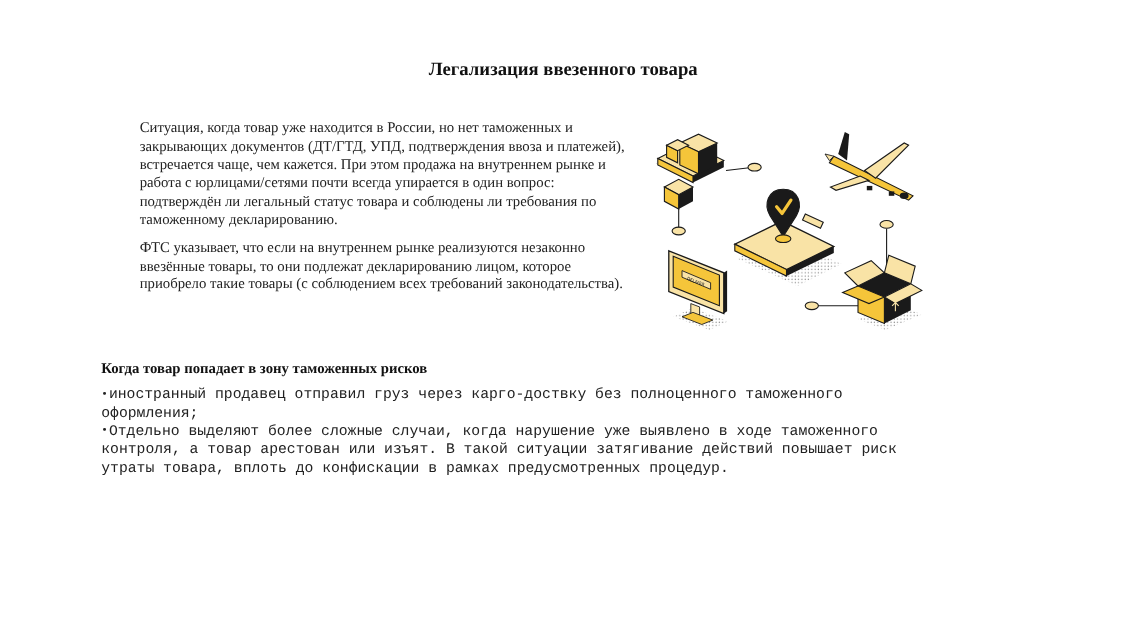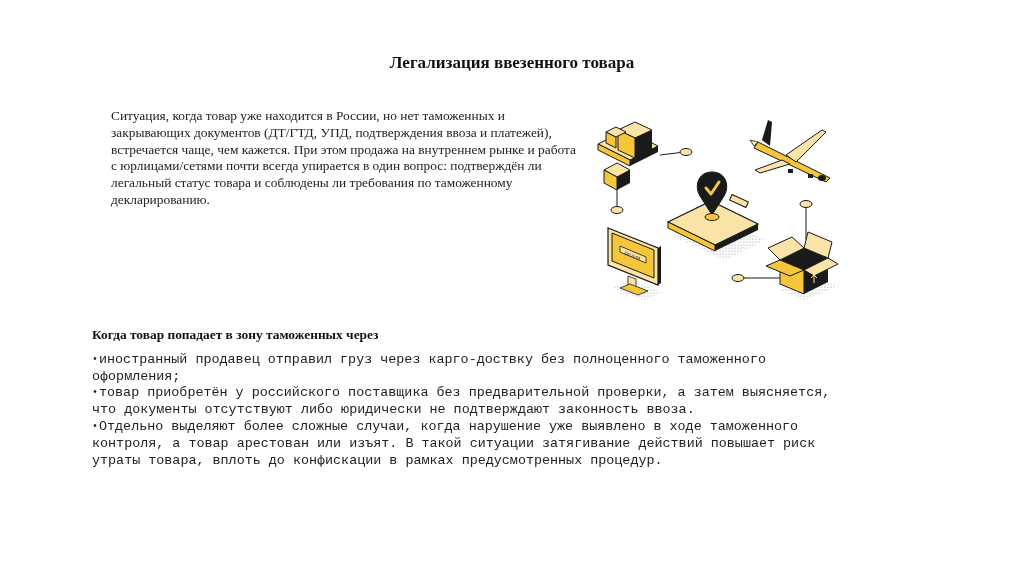--- a/index.html
+++ b/index.html
@@ -28,21 +28,21 @@
     .intro {
       position: absolute;
       left: 111px;
       top: 108px;
       width: 465px;
       font-size: 13.4px;
       line-height: 16.8px;
       color: #222;
     }
     .intro p {
-      margin: 0 0 8px 0;
+      margin: 0 0 8px 16px;
     }
     .illustration {
       position: absolute;
       left: 590px;
       top: 100px;
       width: 250px;
       height: 210px;
     }
     .risks {
       position: absolute;
@@ -75,20 +75,21 @@
       margin-right: 1px;
     }
   </style>
 </head>
 <body>
 
 <h1 class="slide-title">Легализация ввезенного товара</h1>
 
 <div class="intro">
   <p>Ситуация, когда товар уже находится в России, но нет таможенных и закрывающих документов (ДТ/ГТД, УПД, подтверждения ввоза и платежей), встречается чаще, чем кажется. При этом продажа на внутреннем рынке и работа с юрлицами/сетями почти всегда упирается в один вопрос: подтверждён ли легальный статус товара и соблюдены ли требования по таможенному декларированию.</p>
+  <p>ФТС указывает, что если на внутреннем рынке реализуются незаконно ввезённые товары, то они подлежат декларированию лицом, которое приобрело такие товары (с соблюдением всех требований законодательства).</p>
 </div>
 
 <div class="illustration">
   <svg width="250" height="210" viewBox="0 0 250 210" xmlns="http://www.w3.org/2000/svg">
     <defs>
       <pattern id="dots" width="3" height="3" patternUnits="userSpaceOnUse">
         <circle cx="1" cy="1" r="0.6" fill="#888"></circle>
       </pattern>
     </defs>
 
@@ -166,19 +167,18 @@
       <polygon points="190,160 178,148 202,137 214,148" fill="#f9e3a6" stroke="#1a1a1a" stroke-width="1"></polygon>
       <polygon points="214,148 218,132 242,142 238,158" fill="#f9e3a6" stroke="#1a1a1a" stroke-width="1"></polygon>
       <polygon points="190,160 176,166 200,176 214,170" fill="#f5c53a" stroke="#1a1a1a" stroke-width="1"></polygon>
       <polygon points="214,170 238,158 248,164 224,176" fill="#f9e3a6" stroke="#1a1a1a" stroke-width="1"></polygon>
       <path d="M224,183 L224,175 L221,178 M224,175 L227,178" stroke="#f9e3a6" stroke-width="1" fill="none"></path>
     </g>
   </svg>
 </div>
 
 <div class="risks">
-  <h2>Когда товар попадает в зону таможенных через</h2>
+  <h2>Когда товар попадает в зону таможенных рисков</h2>
   <ul>
     <li><span class="bullet">•</span><span>иностранный продавец отправил груз через карго-доствку без полноценного таможенного оформления;</span></li>
-    <li><span class="bullet">•</span><span>товар приобретён у российского поставщика без предварительной проверки, а затем выясняется, что документы отсутствуют либо юридически не подтверждают законность ввоза.</span></li>
     <li><span class="bullet">•</span><span>Отдельно выделяют более сложные случаи, когда нарушение уже выявлено в ходе таможенного контроля, а товар арестован или изъят. В такой ситуации затягивание действий повышает риск утраты товара, вплоть до конфискации в рамках предусмотренных процедур.</span></li>
   </ul>
 </div>
 
 </body></html>

